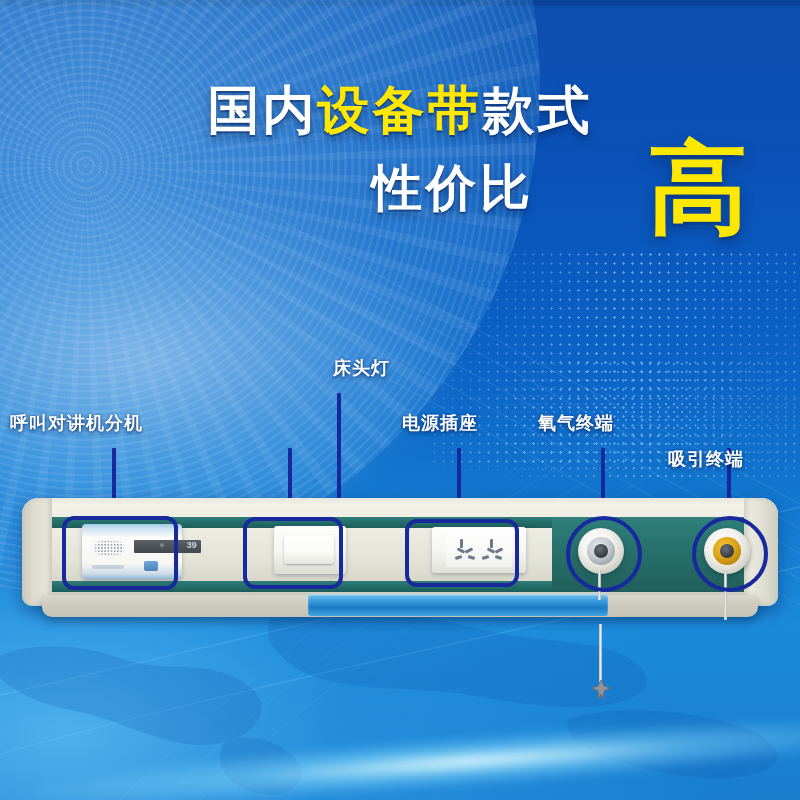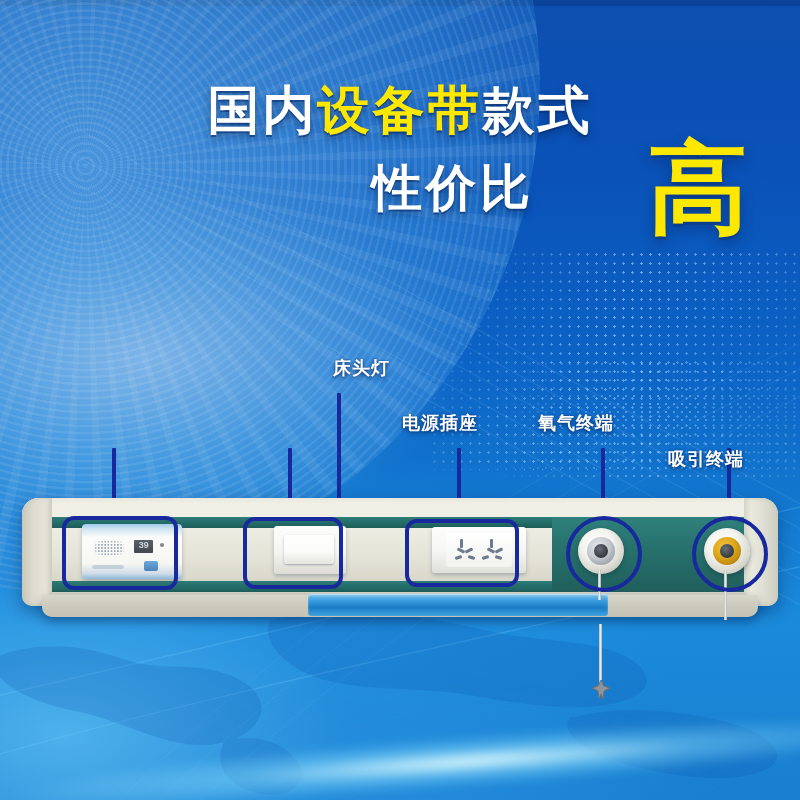--- a/index.html
+++ b/index.html
@@ -156,21 +156,21 @@
     position:absolute;left:12px;top:16px;width:30px;height:16px;
     background-image:radial-gradient(rgba(110,130,155,.75) .9px, rgba(0,0,0,0) 1.1px);
     background-size:3.2px 3.2px;
     -webkit-mask-image:radial-gradient(ellipse at 50% 50%, #000 55%, rgba(0,0,0,0) 88%);
             mask-image:radial-gradient(ellipse at 50% 50%, #000 55%, rgba(0,0,0,0) 88%);
   }
   .ic-display{
     position:absolute;left:52px;top:16px;width:19px;height:13px;border-radius:1px;
     background:linear-gradient(180deg,#5b6066 0%, #43484e 100%);
     color:#cfd6dd;font-size:9px;font-weight:bold;line-height:13px;text-align:center;
-    font-family:"Liberation Mono","DejaVu Sans Mono",monospace;letter-spacing:-.5px;
+    font-family:"Liberation Mono","DejaVu Sans Mono",monospace;letter-spacing:-.5px;padding-left:48px;
   }
   .ic-led{position:absolute;left:78px;top:19px;width:4px;height:4px;border-radius:50%;background:#7f878f;}
   .ic-btn{position:absolute;left:62px;top:37px;width:14px;height:10px;border-radius:2px;background:linear-gradient(180deg,#6fa7d8,#4a83bc);}
   .ic-slot{position:absolute;left:10px;top:41px;width:32px;height:4px;border-radius:2px;background:rgba(150,170,195,.45);}
 
   
   .switch{
     position:absolute;left:252px;top:28px;width:72px;height:48px;border-radius:3px;
     background:linear-gradient(180deg,#fdfdfc 0%, #f4f4f0 55%, #dcdcd4 100%);
     box-shadow:0 2px 4px rgba(60,80,110,.35);
@@ -272,20 +272,21 @@
     <div class="hl-big">高</div>
   </div>
 
   <div class="leader" style="left:112px;top:448px;height:70px;"></div>
   <div class="leader" style="left:288px;top:448px;height:70px;"></div>
   <div class="leader" style="left:337px;top:393px;height:125px;"></div>
   <div class="leader" style="left:457px;top:448px;height:70px;"></div>
   <div class="leader" style="left:601px;top:448px;height:80px;"></div>
   <div class="leader" style="left:727px;top:448px;height:80px;"></div>
 
+  <div class="callout" style="left:10px;top:414px;">呼叫对讲机分机</div>
   <div class="callout" style="left:333px;top:359px;">床头灯</div>
   <div class="callout" style="left:402px;top:414px;">电源插座</div>
   <div class="callout" style="left:538px;top:414px;text-align:right;">氧气终端</div>
   <div class="callout" style="left:668px;top:414px;margin-top:36px;">吸引终端</div>
 
   <div id="panel">
     <div class="panel-body">
       <div class="stripe top"></div>
       <div class="stripe bot"></div>
       <div class="green-block"></div>

